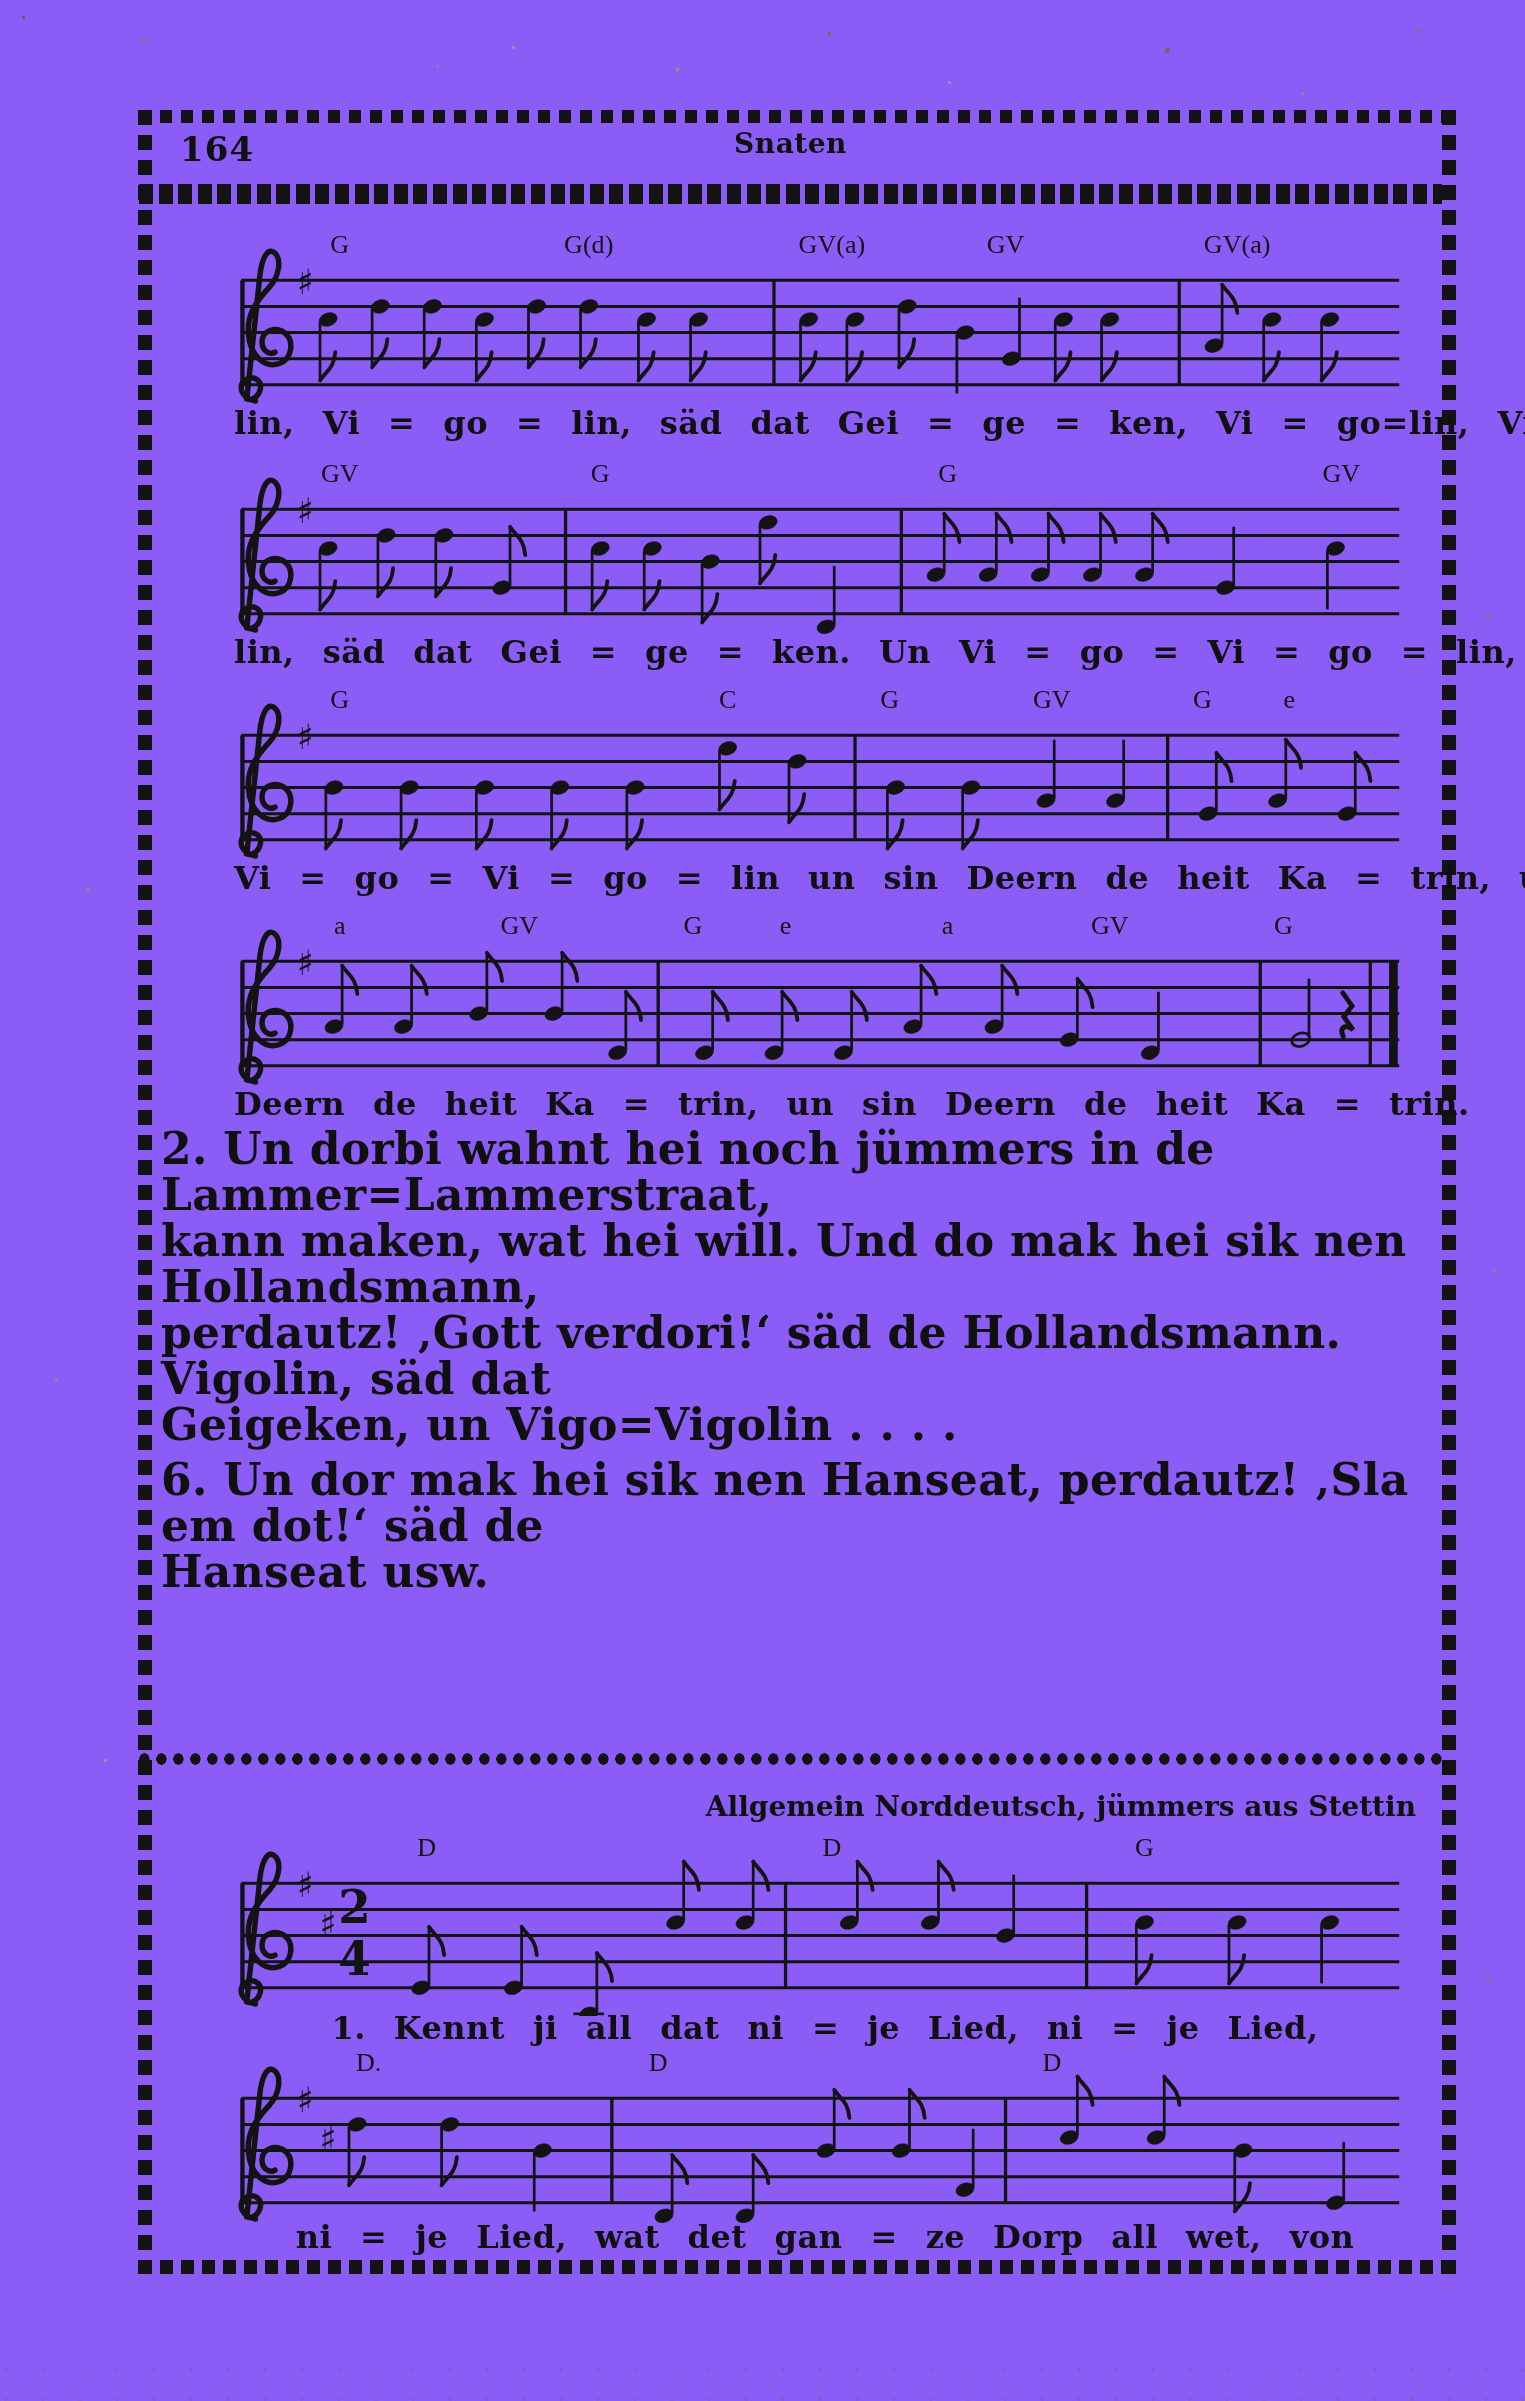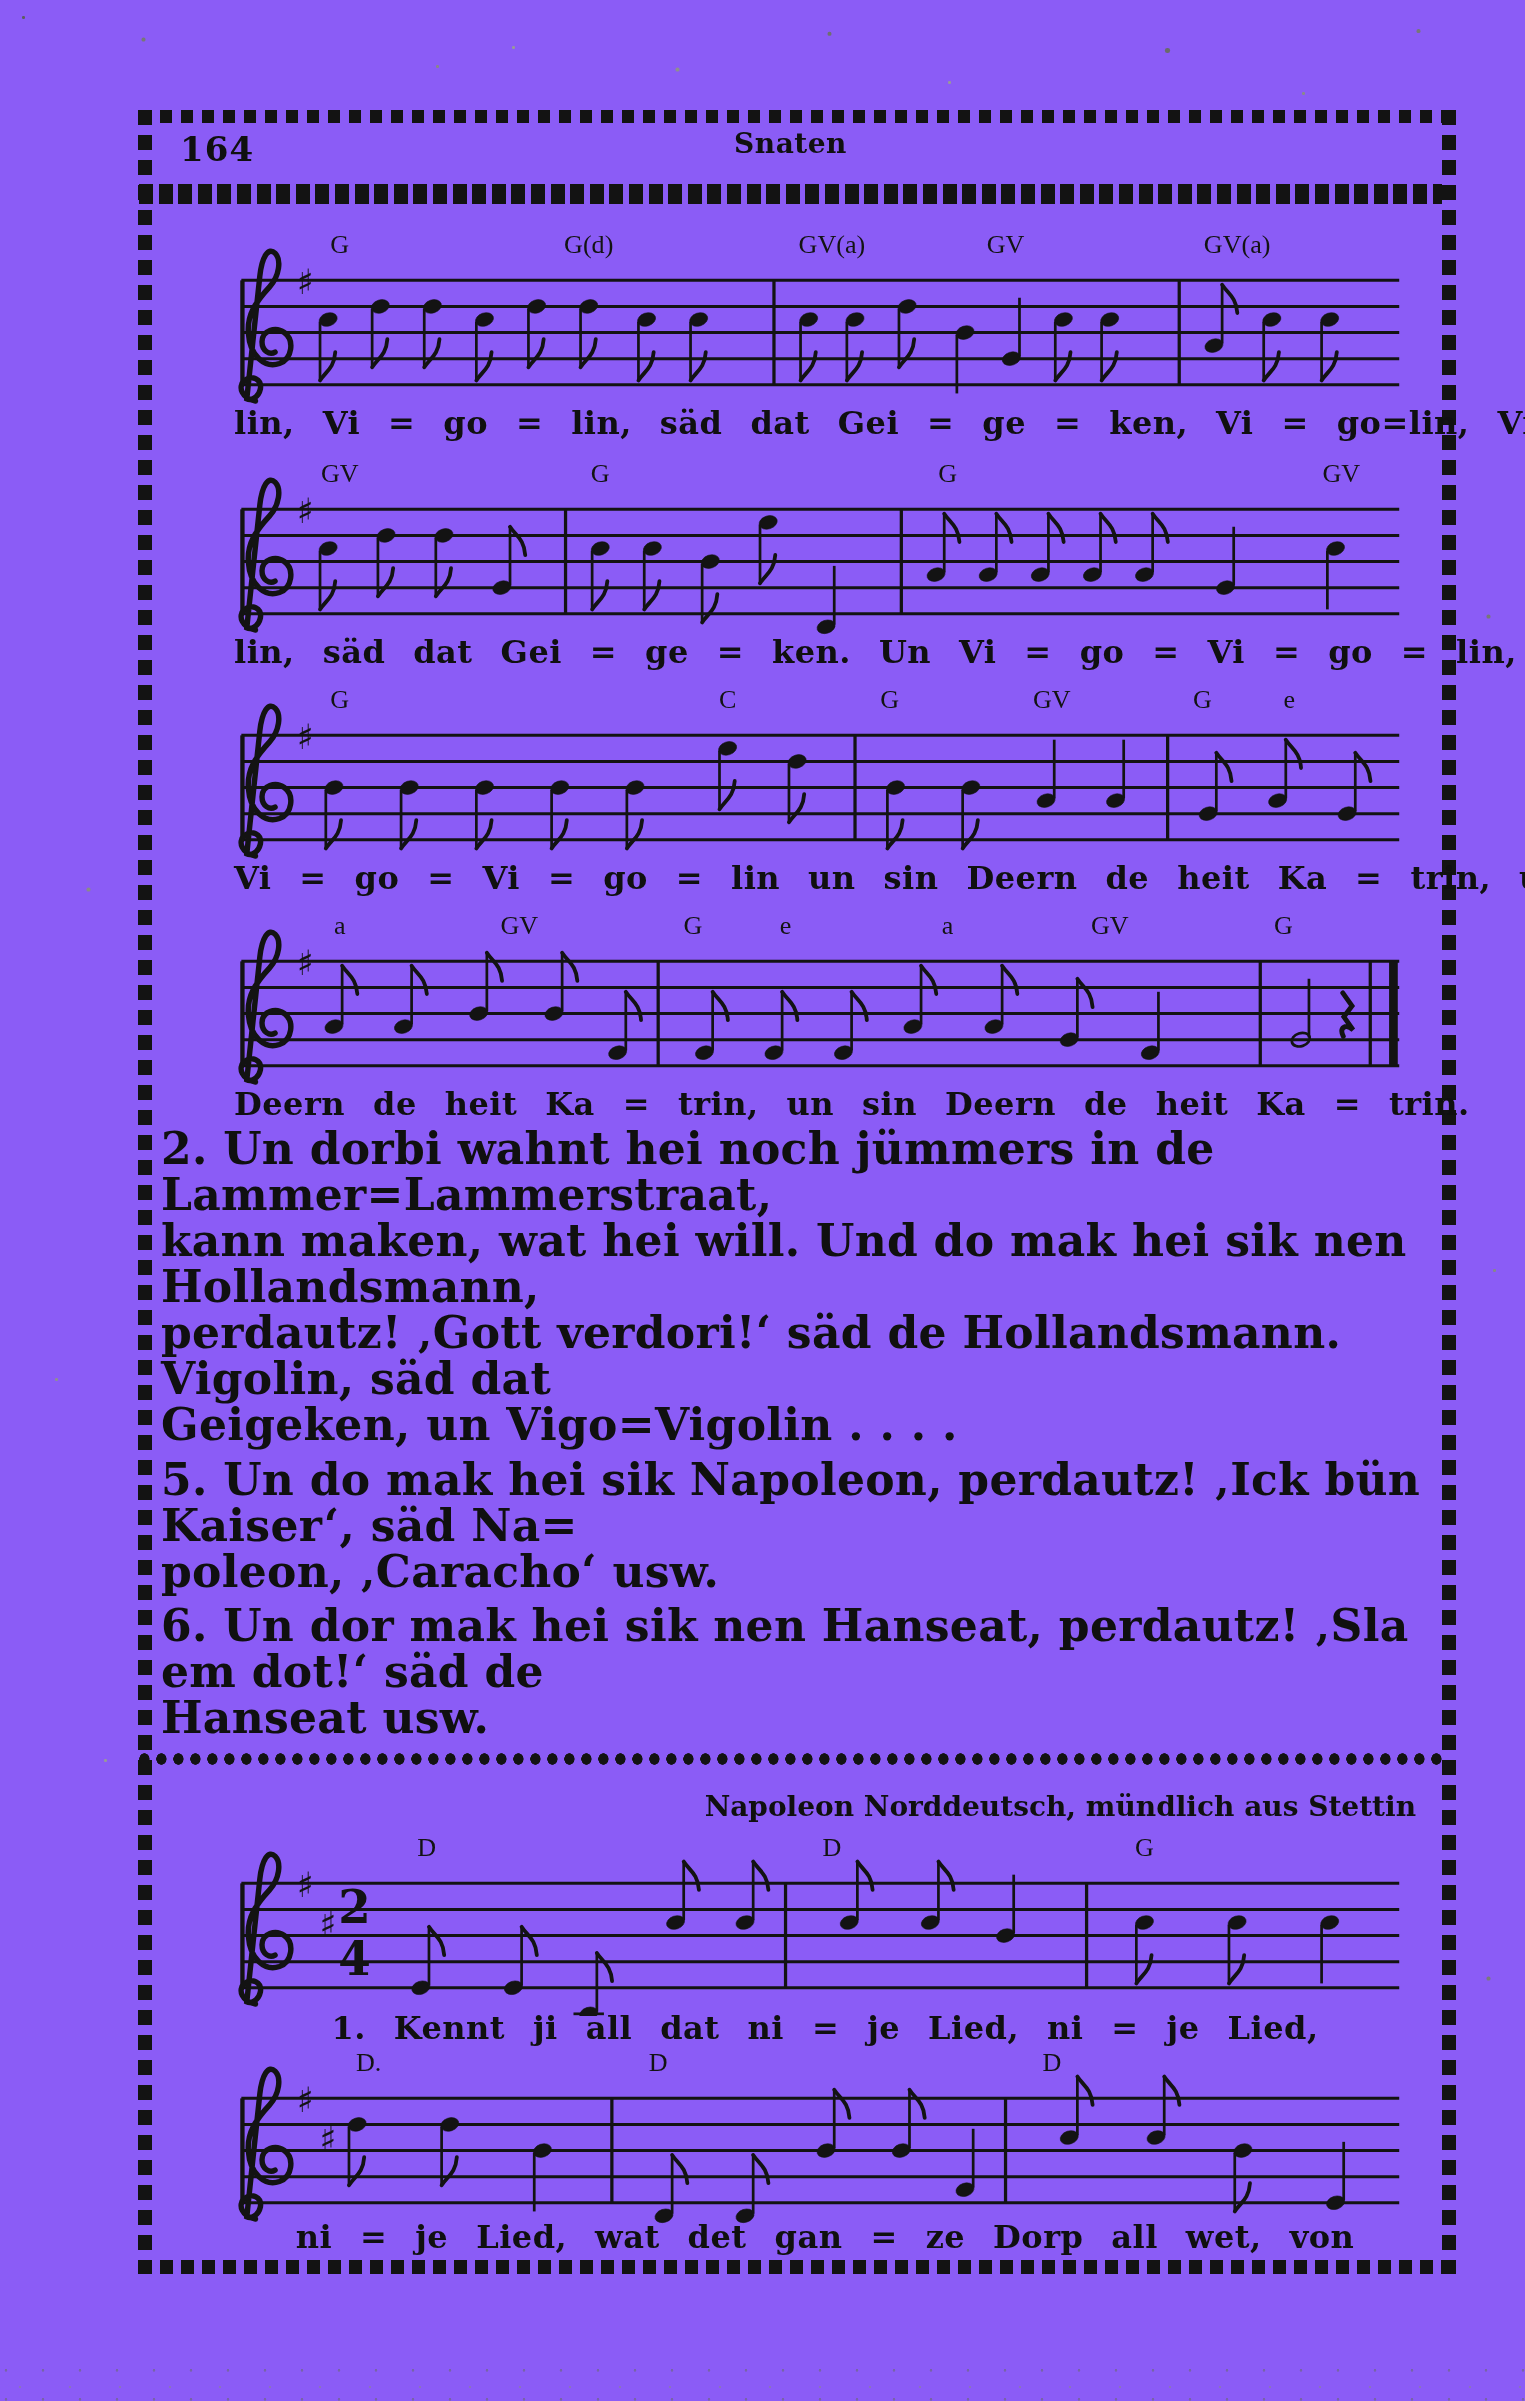--- a/index.html
+++ b/index.html
@@ -435,27 +435,25 @@
           <path d="M 2046.1499999999996 158 L 2063.1499999999996 182 L 2048.1499999999996 202 L 2065.1499999999996 226 C 2051.1499999999996 214 2039.1499999999996 222 2047.1499999999996 238" fill="none" stroke="#131313" stroke-width="9" stroke-linecap="round"></path>
         </g>
       </svg></div>
   <div class="lyrics" style="top:1085px">Deern de heit Ka = trin, un sin Deern de heit Ka = trin.</div>
 
   <div class="verses">
     <p class="verse">2. Un dorbi wahnt hei noch jümmers in de Lammer=Lammerstraat,
 kann maken, wat hei will. Und do mak hei sik nen Hollandsmann,
 perdautz! ‚Gott verdori!‘ säd de Hollandsmann. Vigolin, säd dat
 Geigeken, un Vigo=Vigolin . . . .</p>
-    <p class="verse">5. Un do mak hei sik Napoleon, perdautz! ‚Ick bün Kaiser‘, säd Na=
-poleon, ‚Caracho‘ usw.</p>
     <p class="verse">6. Un dor mak hei sik nen Hanseat, perdautz! ‚Sla em dot!‘ säd de
 Hanseat usw.</p>
   </div>
 
-  <div class="attrib">Napoleon Norddeutsch, mündlich aus Stettin</div>
+  <div class="attrib">Allgemein Norddeutsch, jümmers aus Stettin</div>
   <div class="staff" style="top:1829px"><svg viewBox="0 0 2180 344" width="1188" height="187">
         <line x1="20" y1="100" x2="2150" y2="100" stroke="#131313" stroke-width="5.5"></line>
         <line x1="20" y1="148" x2="2150" y2="148" stroke="#131313" stroke-width="5.5"></line>
         <line x1="20" y1="196" x2="2150" y2="196" stroke="#131313" stroke-width="5.5"></line>
         <line x1="20" y1="244" x2="2150" y2="244" stroke="#131313" stroke-width="5.5"></line>
         <line x1="20" y1="292" x2="2150" y2="292" stroke="#131313" stroke-width="5.5"></line>
         <line x1="22" y1="100" x2="22" y2="292" stroke="#131313" stroke-width="8"></line>
         <path d="M 46 322 C 22 318 12 296 26 284 C 40 273 58 282 55 300 C 52 315 38 322 30 318 L 54 92 C 58 56 70 38 82 50 C 94 62 90 92 72 112 C 46 140 30 164 33 198 C 36 240 64 262 90 253 C 114 244 118 210 99 196 C 83 184 58 192 58 213 C 58 230 72 238 82 232" fill="none" stroke="#131313" stroke-width="10" stroke-linecap="round"></path>
         <text x="122" y="126" font-size="64" font-family="DejaVu Sans, sans-serif" fill="#131313" font-weight="bold">♯</text>
         <text x="164" y="196" font-size="64" font-family="DejaVu Sans, sans-serif" fill="#131313" font-weight="bold">♯</text>

